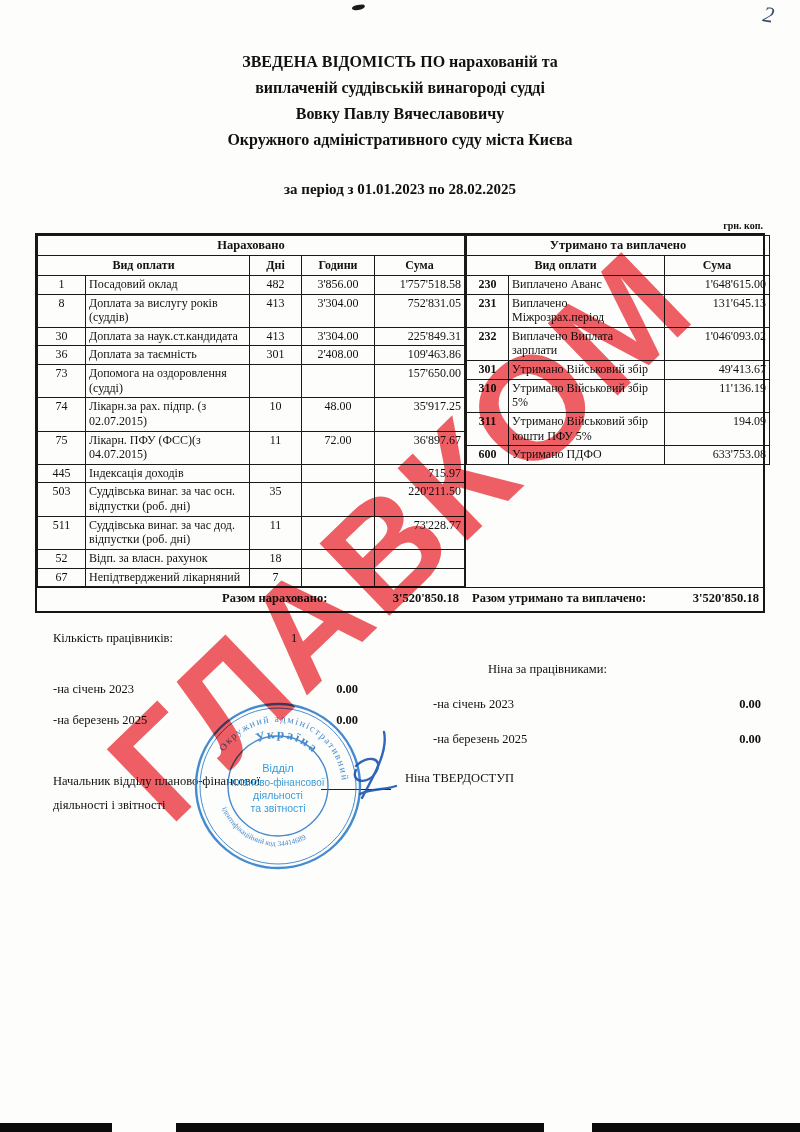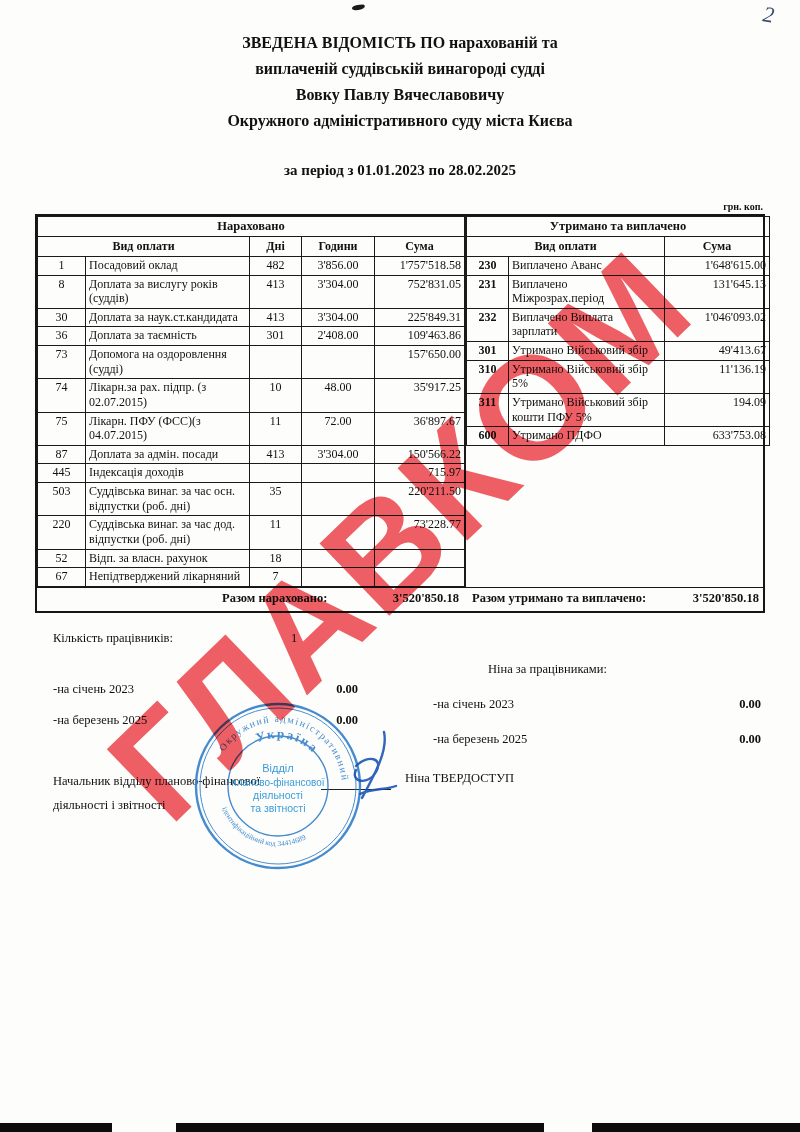--- a/index.html
+++ b/index.html
@@ -8,21 +8,21 @@
     background:#fdfdfb; overflow:hidden; color:#111;
     font-family:"Liberation Serif", serif;
   }
   .content { position:relative; padding:0 35px; }
 
   
   .pagenum { position:absolute; top:2px; right:26px; font:italic 22px "Liberation Serif", serif;
              color:#39486b; transform:rotate(9deg); }
   .scan-mark { position:absolute; top:5px; left:352px; width:13px; height:5px;
                background:#1b1b1b; border-radius:50% 40% 60% 50%; transform:rotate(-8deg); }
-  .title { margin-top:30px; text-align:center; font-weight:bold; font-size:16px; line-height:26px; }
+  .title { margin-top:49px; text-align:center; font-weight:bold; font-size:16px; line-height:26px; }
   .period { margin-top:28px; text-align:center; font-weight:bold; font-size:15px; }
   .uom { text-align:right; font-size:10px; margin:22px 2px 2px 0;font-weight:bold; }
 
   
   .tbl-wrap { border:2px solid #161616; }
   .tbl-flex { display:flex; align-items:stretch; }
   .tbl-left  { flex:0 0 427px; box-sizing:border-box; }
   .tbl-right { flex:1 1 auto; box-sizing:border-box; }
   table { border-collapse:collapse; table-layout:fixed; width:100%; font-size:12px; }
   td, th { border:1px solid #1a1a1a; padding:1px 3px 2px 3px; vertical-align:top; line-height:1.22;
@@ -157,42 +157,35 @@
                   <td class="sum">35'917.25</td>
                 </tr>
             <tr>
                   <td class="code">75</td>
                   <td>Лікарн. ПФУ (ФСС)(з 04.07.2015)</td>
                   <td class="cnum">11</td>
                   <td class="cnum">72.00</td>
                   <td class="sum">36'897.67</td>
                 </tr>
             <tr>
-                  <td class="code">87</td>
-                  <td>Доплата за адмін. посади</td>
-                  <td class="cnum">413</td>
-                  <td class="cnum">3'304.00</td>
-                  <td class="sum">150'566.22</td>
-                </tr>
-            <tr>
                   <td class="code">445</td>
                   <td>Індексація доходів</td>
                   <td class="cnum"></td>
                   <td class="cnum"></td>
                   <td class="sum">715.97</td>
                 </tr>
             <tr>
                   <td class="code">503</td>
                   <td>Суддівська винаг. за час осн. відпустки (роб. дні)</td>
                   <td class="cnum">35</td>
                   <td class="cnum"></td>
                   <td class="sum">220'211.50</td>
                 </tr>
             <tr>
-                  <td class="code">220</td>
+                  <td class="code">511</td>
                   <td>Суддівська винаг. за час дод. відпустки (роб. дні)</td>
                   <td class="cnum">11</td>
                   <td class="cnum"></td>
                   <td class="sum">73'228.77</td>
                 </tr>
             <tr>
                   <td class="code">52</td>
                   <td>Відп. за власн. рахунок</td>
                   <td class="cnum">18</td>
                   <td class="cnum"></td>

